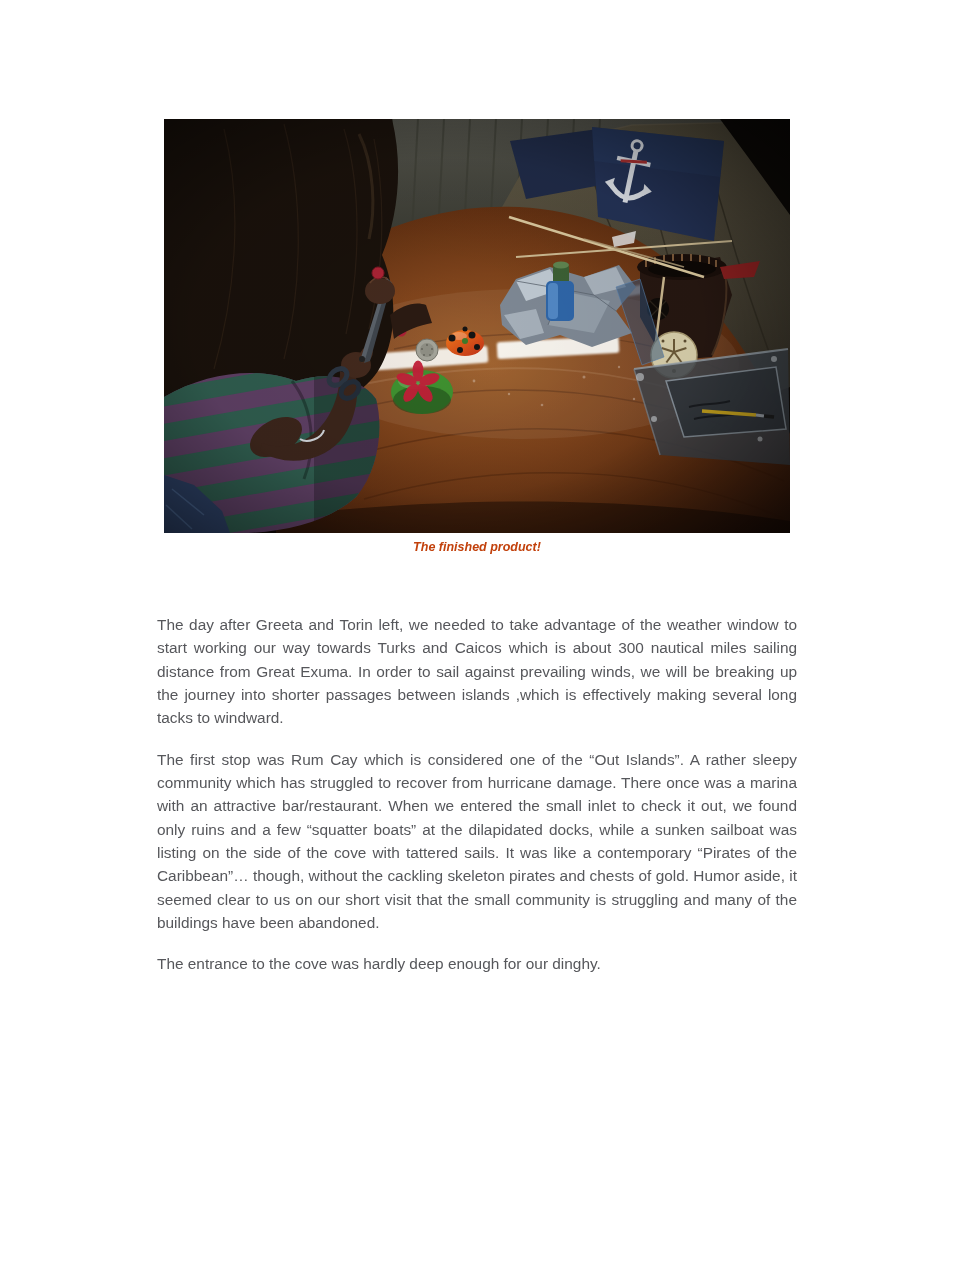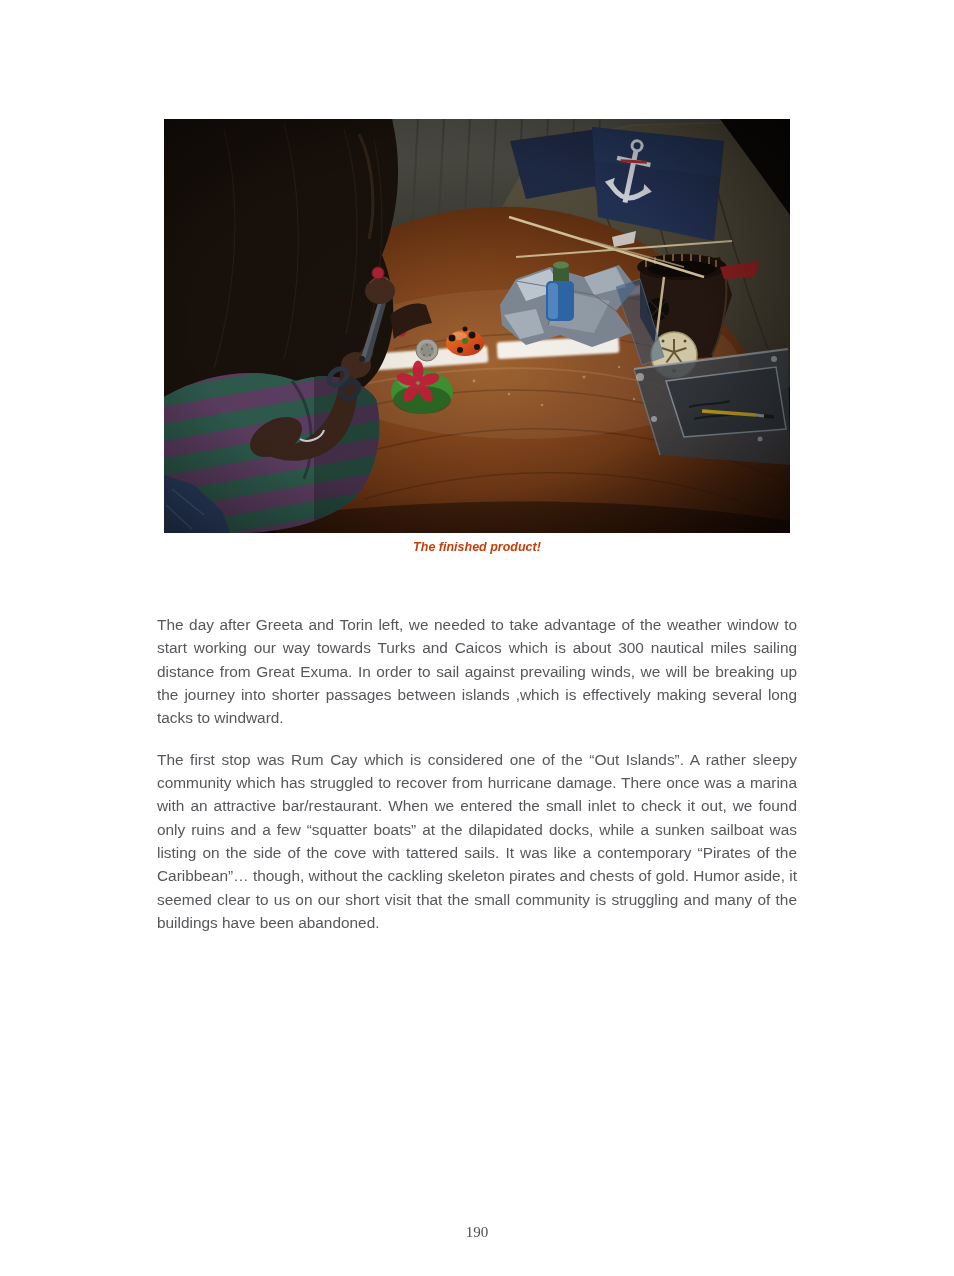--- a/index.html
+++ b/index.html
@@ -332,19 +332,17 @@
 
       <rect width="626" height="414" fill="url(#gVig)"></rect>
     </svg>
   </figure>
 
   <div class="caption">The finished product!</div>
 
   <main class="body-copy">
     <p>The day after Greeta and Torin left, we needed to take advantage of the weather window to start working our way towards Turks and Caicos which is about 300 nautical miles sailing distance from Great Exuma.  In order to sail against prevailing winds, we will be breaking up the journey into shorter passages between islands ,which is effectively making several long tacks to windward.</p>
     <p>The first stop was Rum Cay which is considered one of the “Out Islands”.  A rather sleepy community which has struggled to recover from hurricane damage.  There once was a marina with an attractive bar/restaurant.  When we entered the small inlet to check it out, we found only ruins and a few “squatter boats” at the dilapidated docks, while a sunken sailboat was listing on the side of the cove with tattered sails.  It was like a contemporary “Pirates of the Caribbean”… though, without the cackling skeleton pirates and chests of gold.  Humor aside, it seemed clear to us on our short visit that the small community is struggling and many of the buildings have been abandoned.</p>
+    <p>The entrance to the cove was hardly deep enough for our dinghy.</p>
   </main>
 
-  <footer class="folio">
-    <span>190</span>
-  </footer>
 
 </div>
 
 </body></html>

